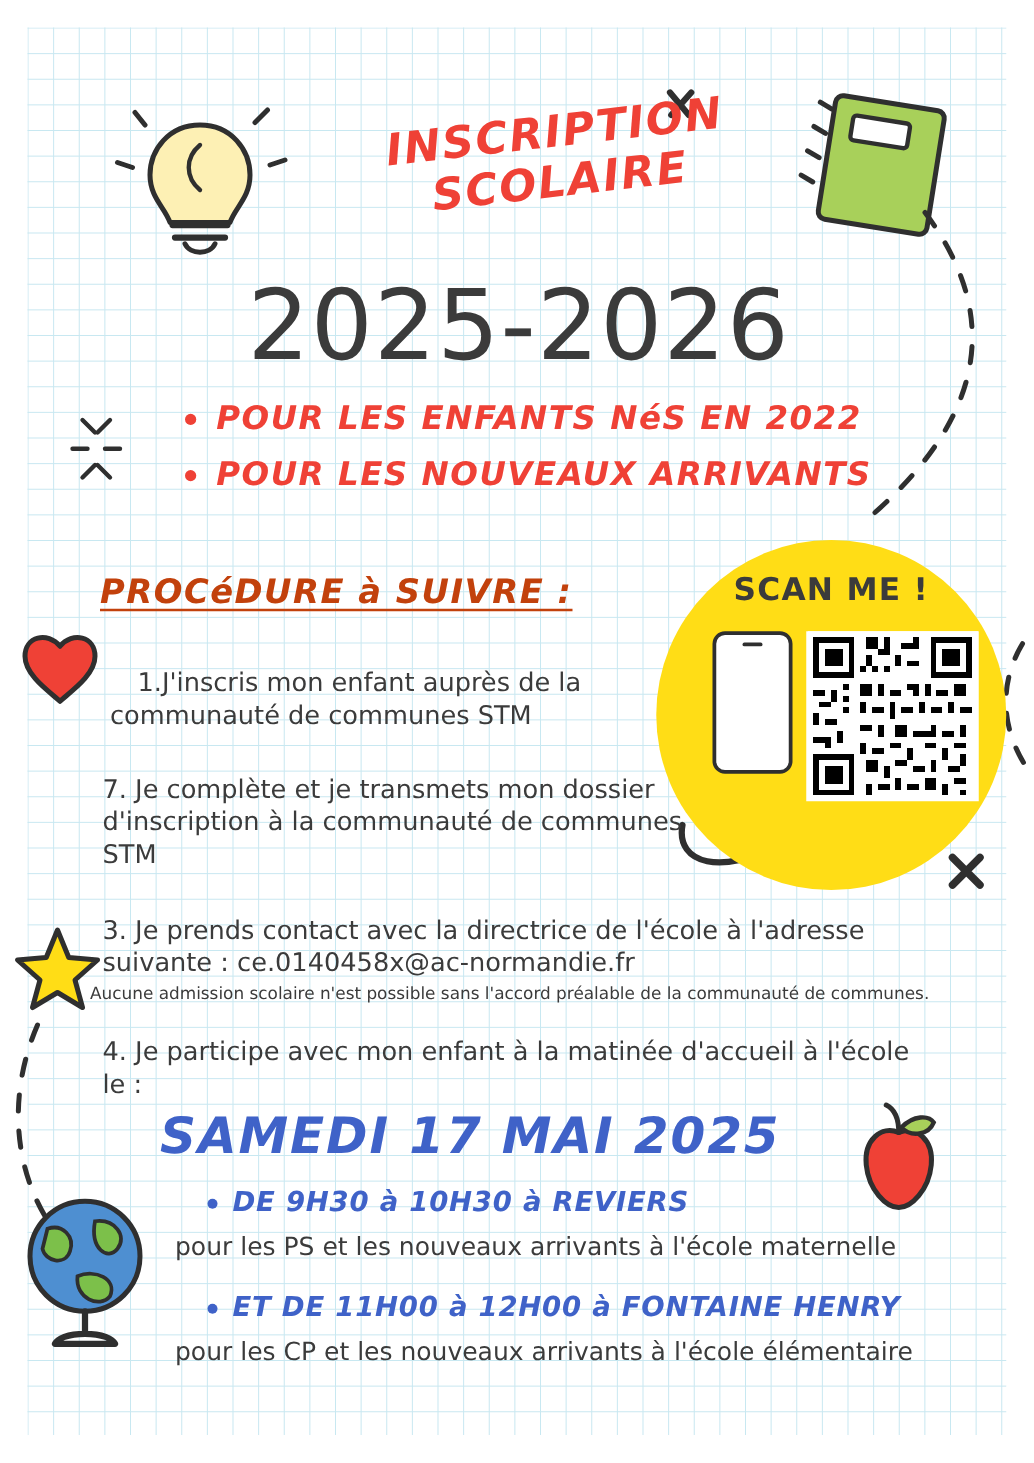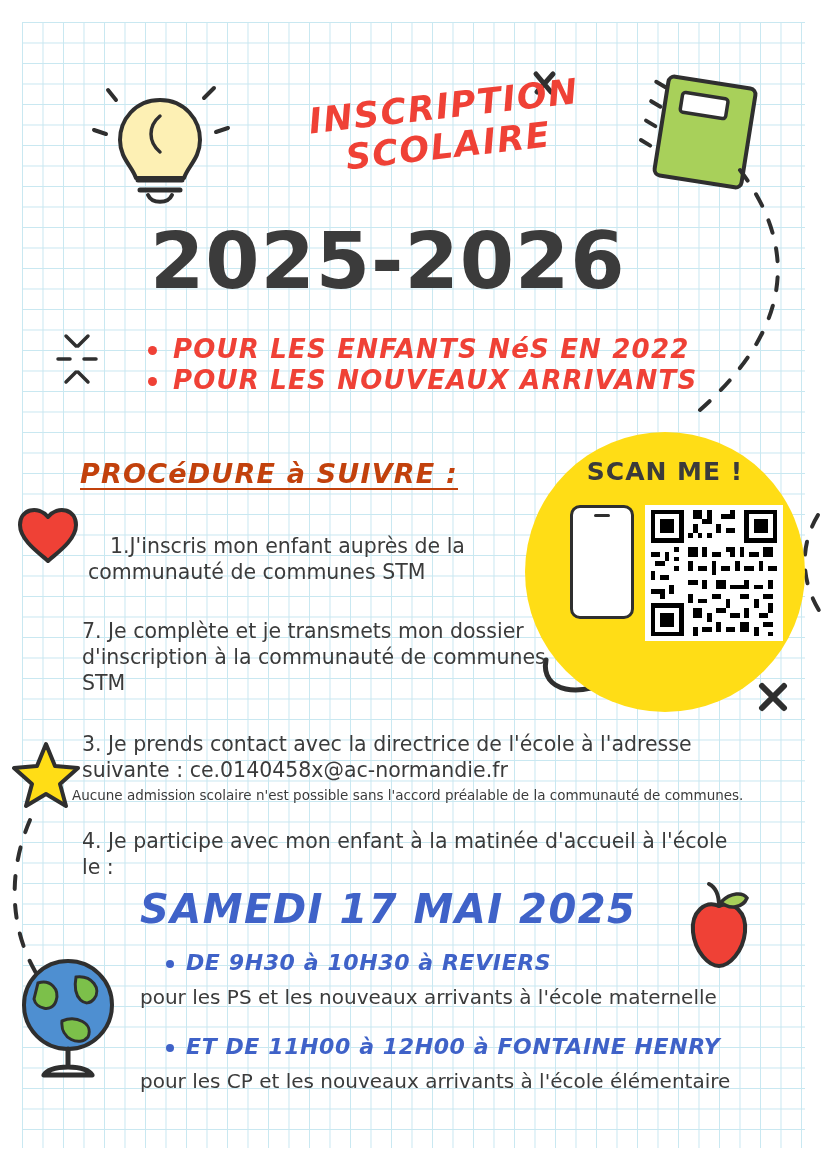--- a/index.html
+++ b/index.html
@@ -43,40 +43,40 @@
     position:absolute;left:150px;top:152px;width:530px;
     text-align:center;
     font-weight:bold;
     font-size:72px;
     letter-spacing:3px;
     color:#3b3b3b;
     line-height:1.0;
   }
   .title-years{
     position:absolute;left:150px;top:222px;width:530px;
-    text-align:left;
-    font-weight:bold;
+    text-align:center;
+    font-weight:normal;
     font-size:78px;
     letter-spacing:1px;
     color:#3b3b3b;
     line-height:1.0;
   }
   .redline{
     position:absolute;
     color:#ef4136;
     font-weight:bold;
     font-size:26px;
     letter-spacing:1.2px;
     font-style:italic;
   }
   .redline .dot{
     display:inline-block;width:9px;height:9px;border-radius:50%;
     background:#ef4136;margin-right:16px;vertical-align:middle;
   }
-  .r1{left:148px;top:334px;}
+  .r1{left:148px;top:320px;}
   .r2{left:148px;top:365px;font-style:italic;}
 
   
   .proc-title{
     position:absolute;left:80px;top:458px;
     font-weight:bold;font-size:27px;color:#c2410c;
     letter-spacing:1.2px;
     text-decoration:underline;
     text-underline-offset:5px;
     font-style:italic;
@@ -91,21 +91,21 @@
   .s1{left:76px;top:533px;width:440px;text-indent:22px;}
   .s2{left:70px;top:618px;width:470px;}
   .s3{left:70px;top:731px;width:650px;}
   .s-note{
     position:absolute;left:72px;top:787px;width:720px;
     font-size:13.5px;color:#3b3b3b;
   }
   .s4{left:70px;top:828px;width:660px;}
 
   .bigdate{
-    position:absolute;left:140px;top:886px;
+    position:absolute;left:128px;top:886px;
     font-weight:bold;font-size:40px;color:#3f62c8;
     letter-spacing:1.5px;font-style:italic;
   }
   .blueitem{
     position:absolute;
     color:#3f62c8;font-weight:bold;font-size:22px;letter-spacing:.6px;
     font-style:italic;
   }
   .blueitem .bdot{
     display:inline-block;width:8px;height:8px;border-radius:50%;

